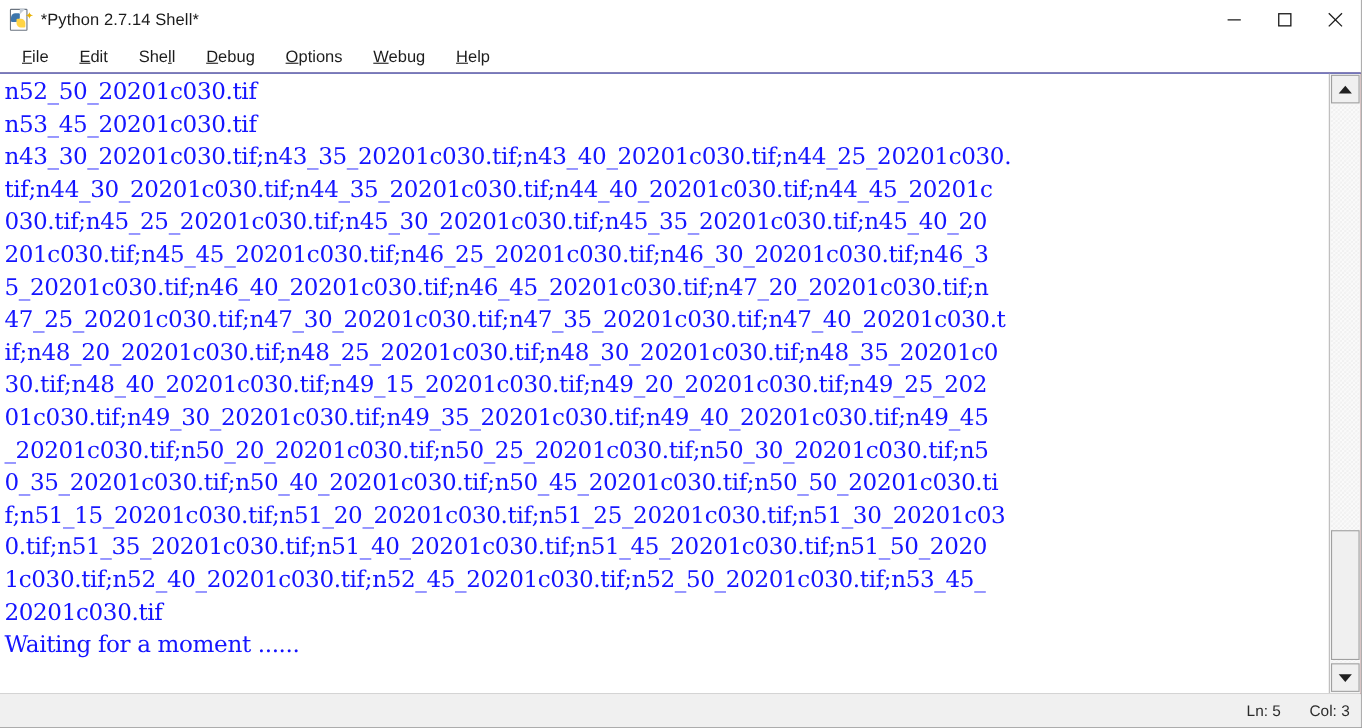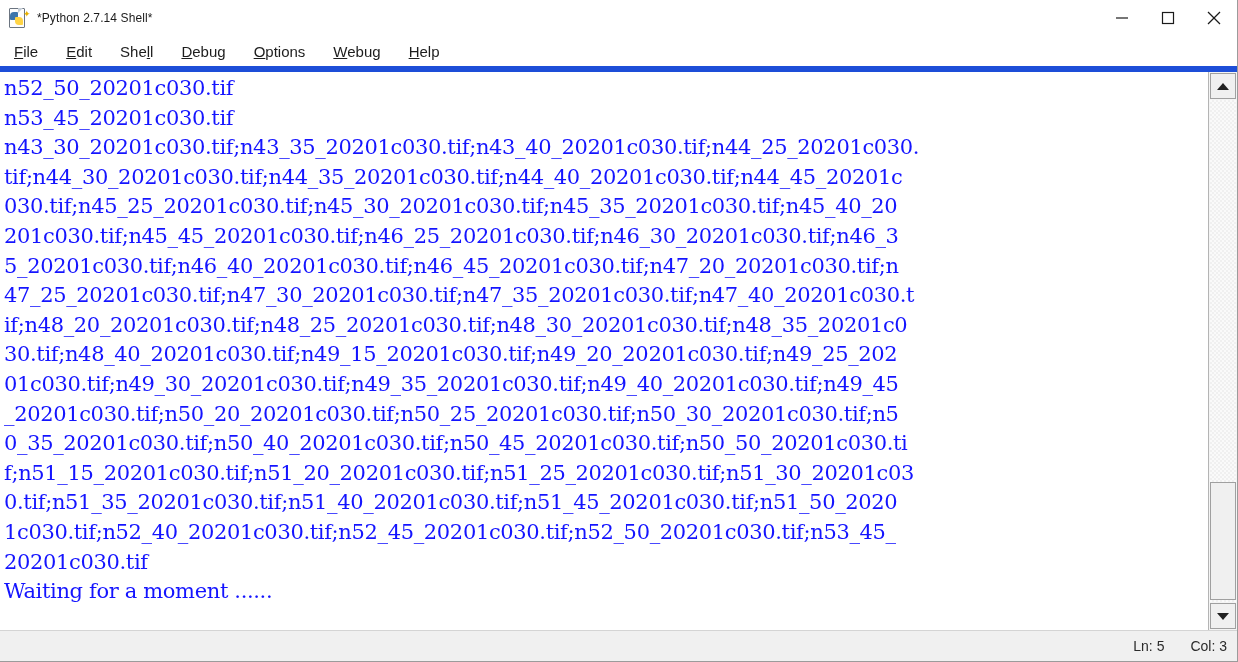--- a/index.html
+++ b/index.html
@@ -77,21 +77,21 @@
   }
   #app-icon .spark {
     position: absolute;
     left: 16px; top: 3px;
     width: 6px; height: 8px;
     color: #e8b100;
     font-size: 9px;
     line-height: 8px;
   }
   #title-text {
-    font-size: 12px;
+    font-size: 15px;
     color: #1b1b1b;
     letter-spacing: 0.1px;
     white-space: nowrap;
   }
   #window-controls {
     position: absolute;
     right: 0; top: 0;
     height: 36px;
     display: flex;
     align-items: stretch;
@@ -105,40 +105,40 @@
   }
   .wbtn svg { display: block; }
 
   
   #menubar {
     height: 29px;
     min-height: 29px;
     background: #ffffff;
     display: flex;
     align-items: center;
-    padding-left: 4px;
+    padding-left: 10px;
     box-sizing: border-box;
   }
   .menu-item {
     font-size: 15px;
     color: #1d1d1d;
     padding: 2px 10px 2px 10px;
     margin-right: 8px;
     white-space: nowrap;
     line-height: 19px;
   }
   .menu-item u { text-decoration: underline; }
 
   
   #content-row {
     flex: 1;
     display: flex;
     min-height: 0;
     background: #7f1d1d;
-    border-top: 6px solid #1d4ed8;
+    border-top: 1px solid #1d4ed8;
     border-bottom: 1px solid #d4d4d4;
     box-sizing: border-box;
   }
   #text-wrap {
     flex: 1;
     min-width: 0;
     position: relative;
     overflow: hidden;
     background: #ffffff;
     border-right: 1px solid #b4b4b4;

